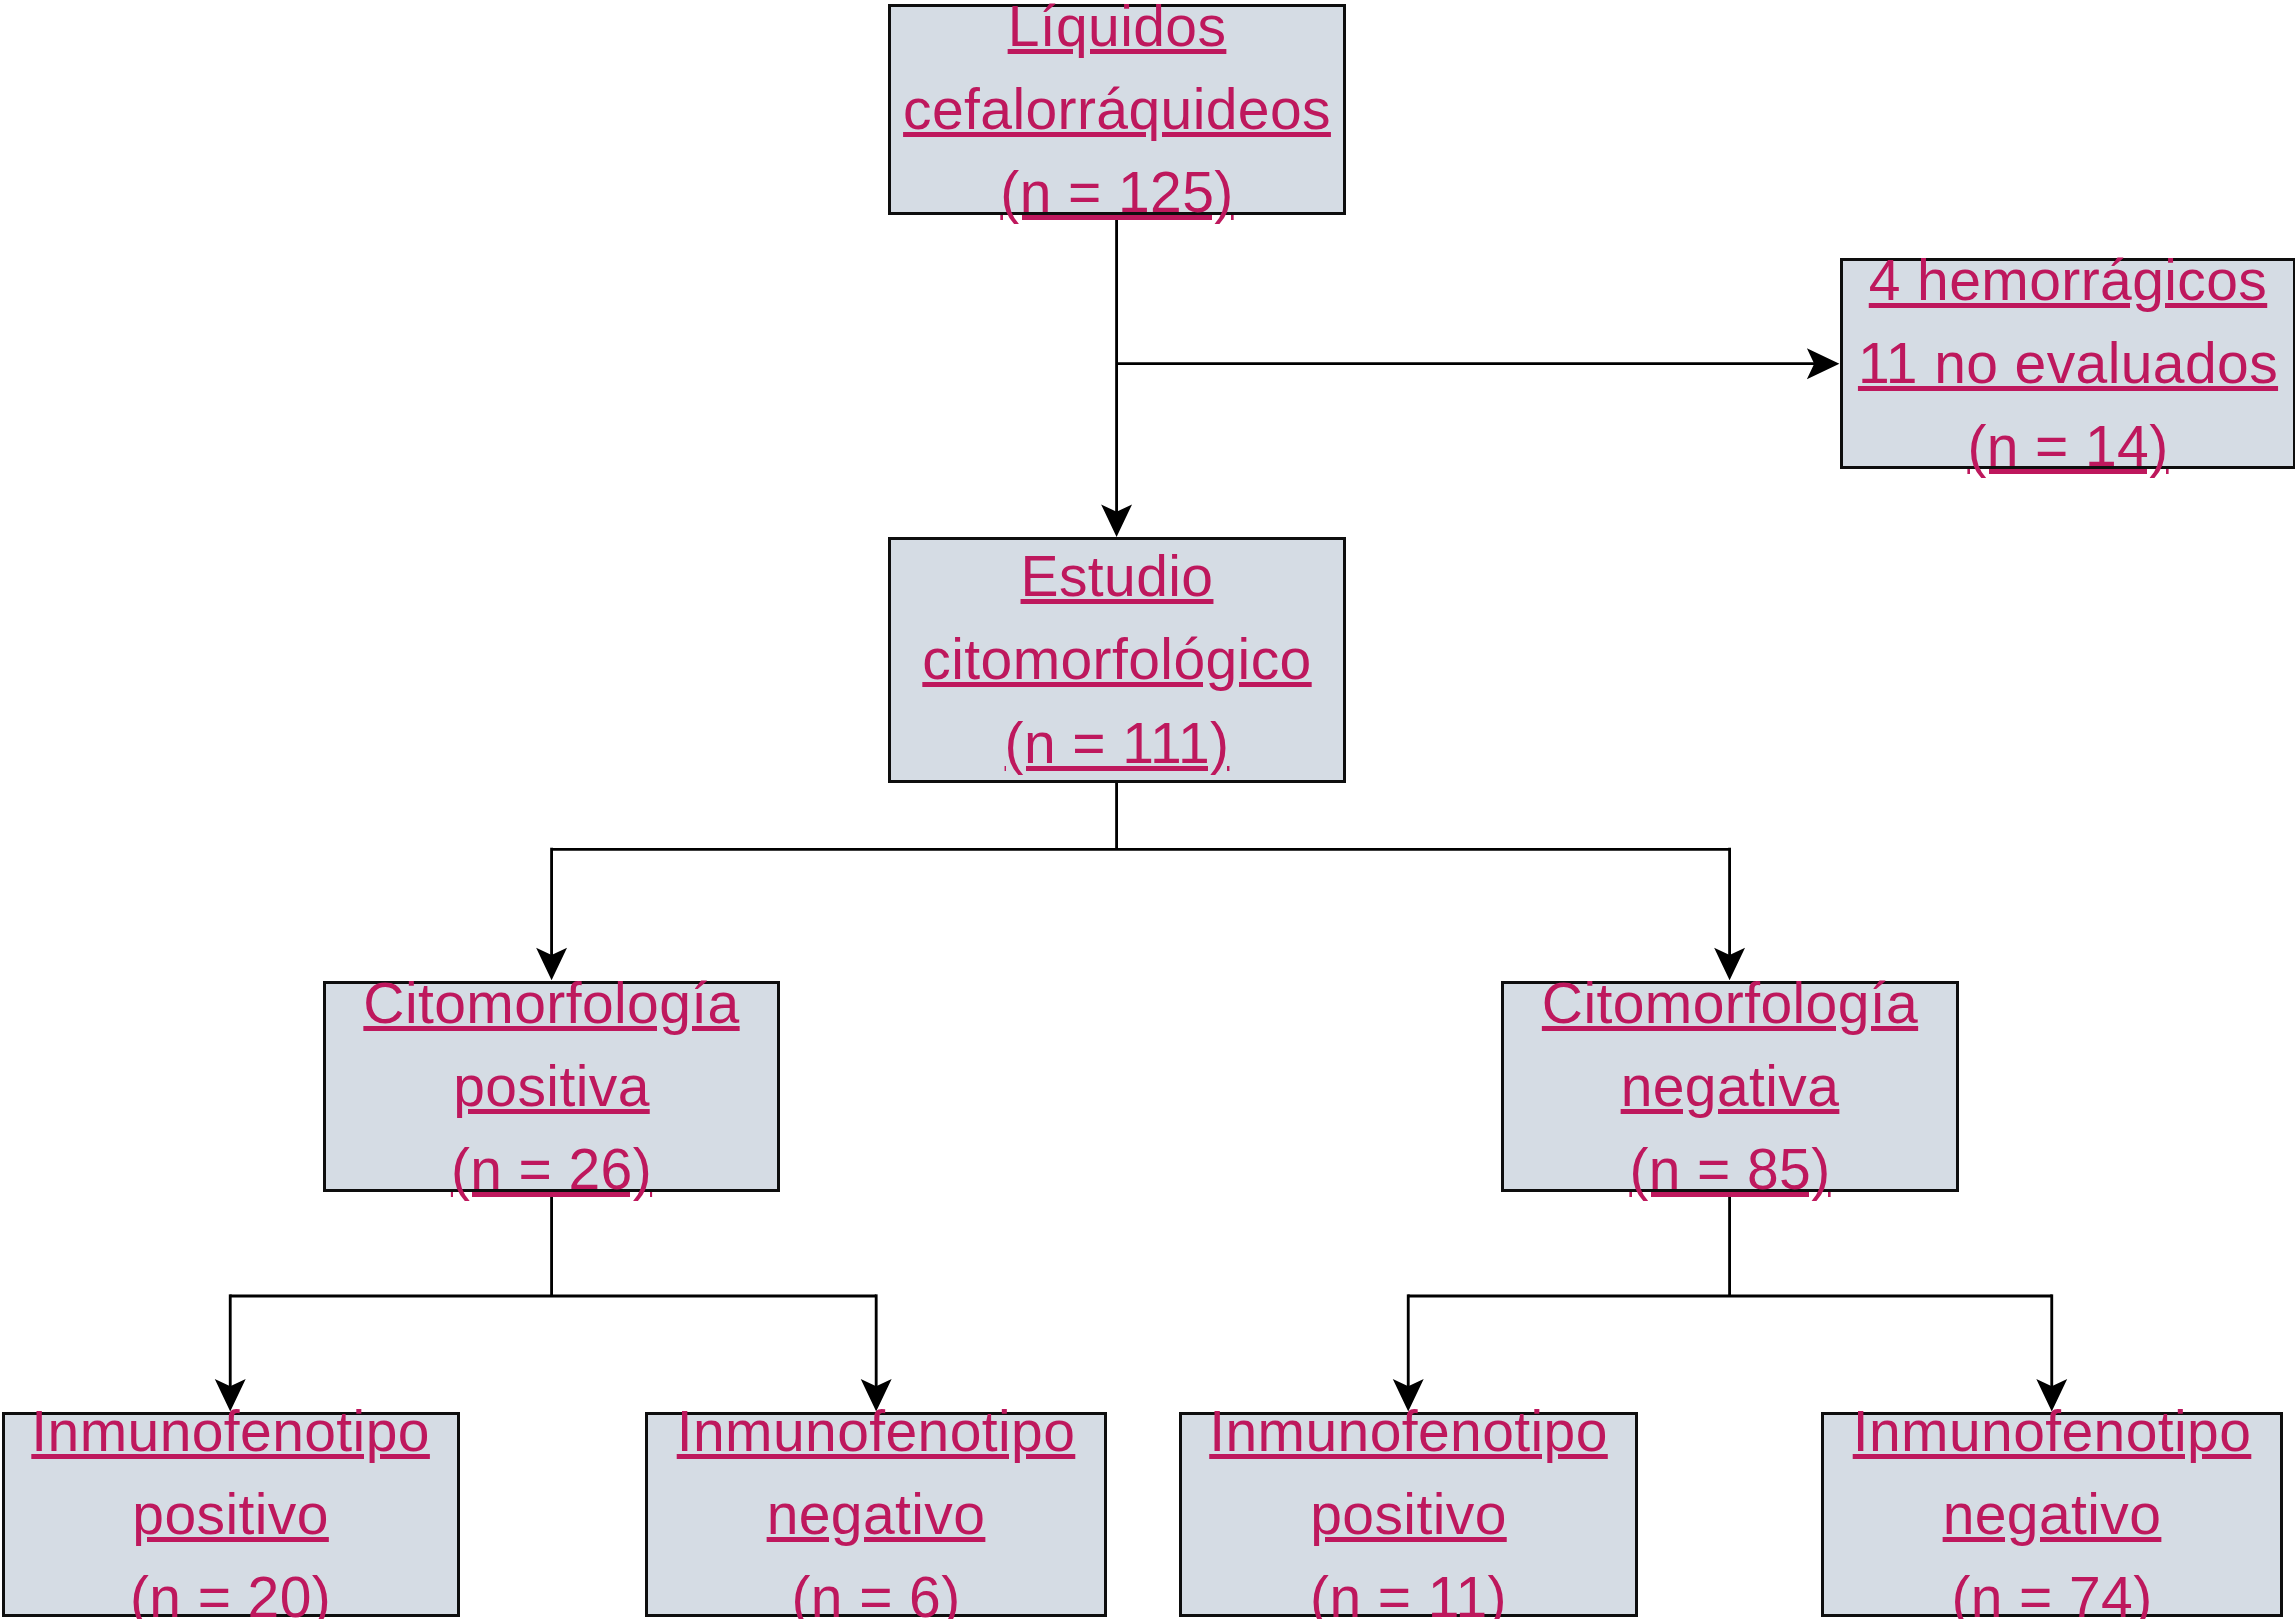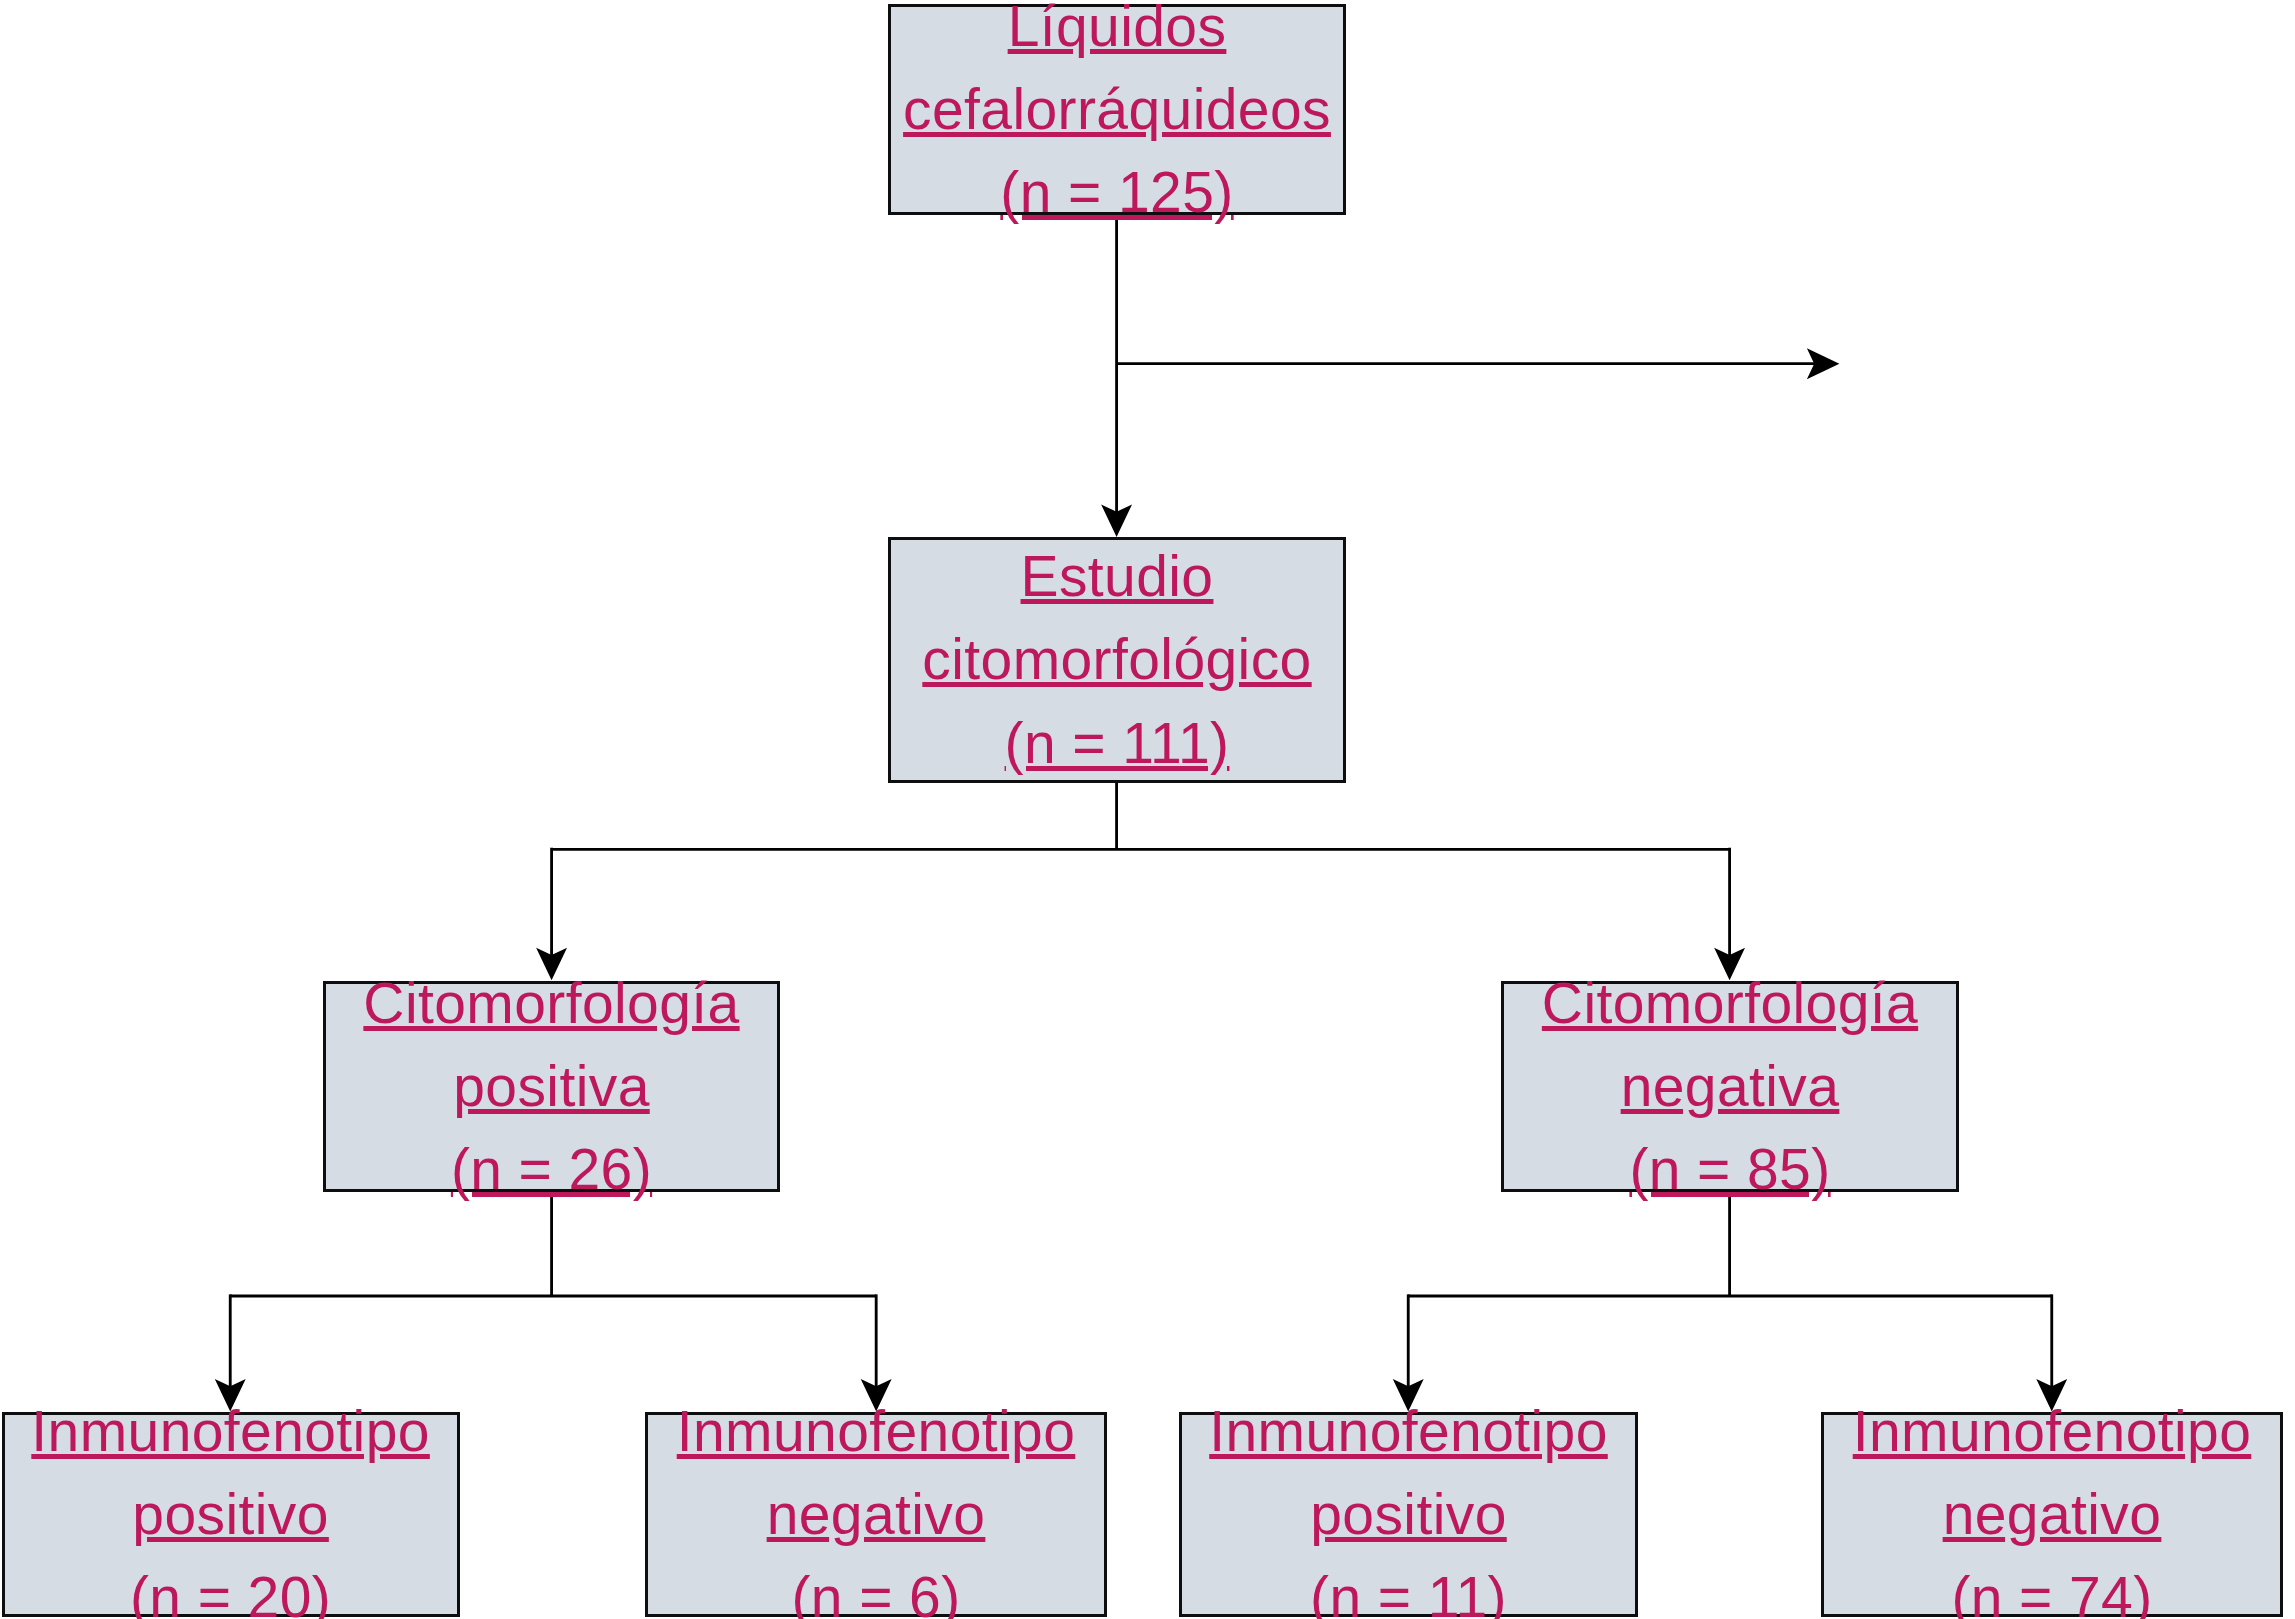--- a/index.html
+++ b/index.html
@@ -105,20 +105,25 @@
       <polygon points="2522,1735 2503,1695 2522,1704 2541,1695"></polygon>
     </g>
   </svg>
 
   <div class="node" style="left:888px;top:4.1px;width:458px;height:211px">
     <span class="node-label">Líquidos
 cefalorráquideos
 (n = 125)</span>
   </div>
 
+  <div class="node" style="left:1840px;top:258px;width:456px;height:211px">
+    <span class="node-label">4 hemorrágicos
+11 no evaluados
+(n = 14)</span>
+  </div>
 
   <div class="node" style="left:888px;top:537px;width:458px;height:246px">
     <span class="node-label">Estudio
 citomorfológico
 (n = 111)</span>
   </div>
 
   <div class="node" style="left:323px;top:981px;width:457px;height:211px">
     <span class="node-label">Citomorfología
 positiva

